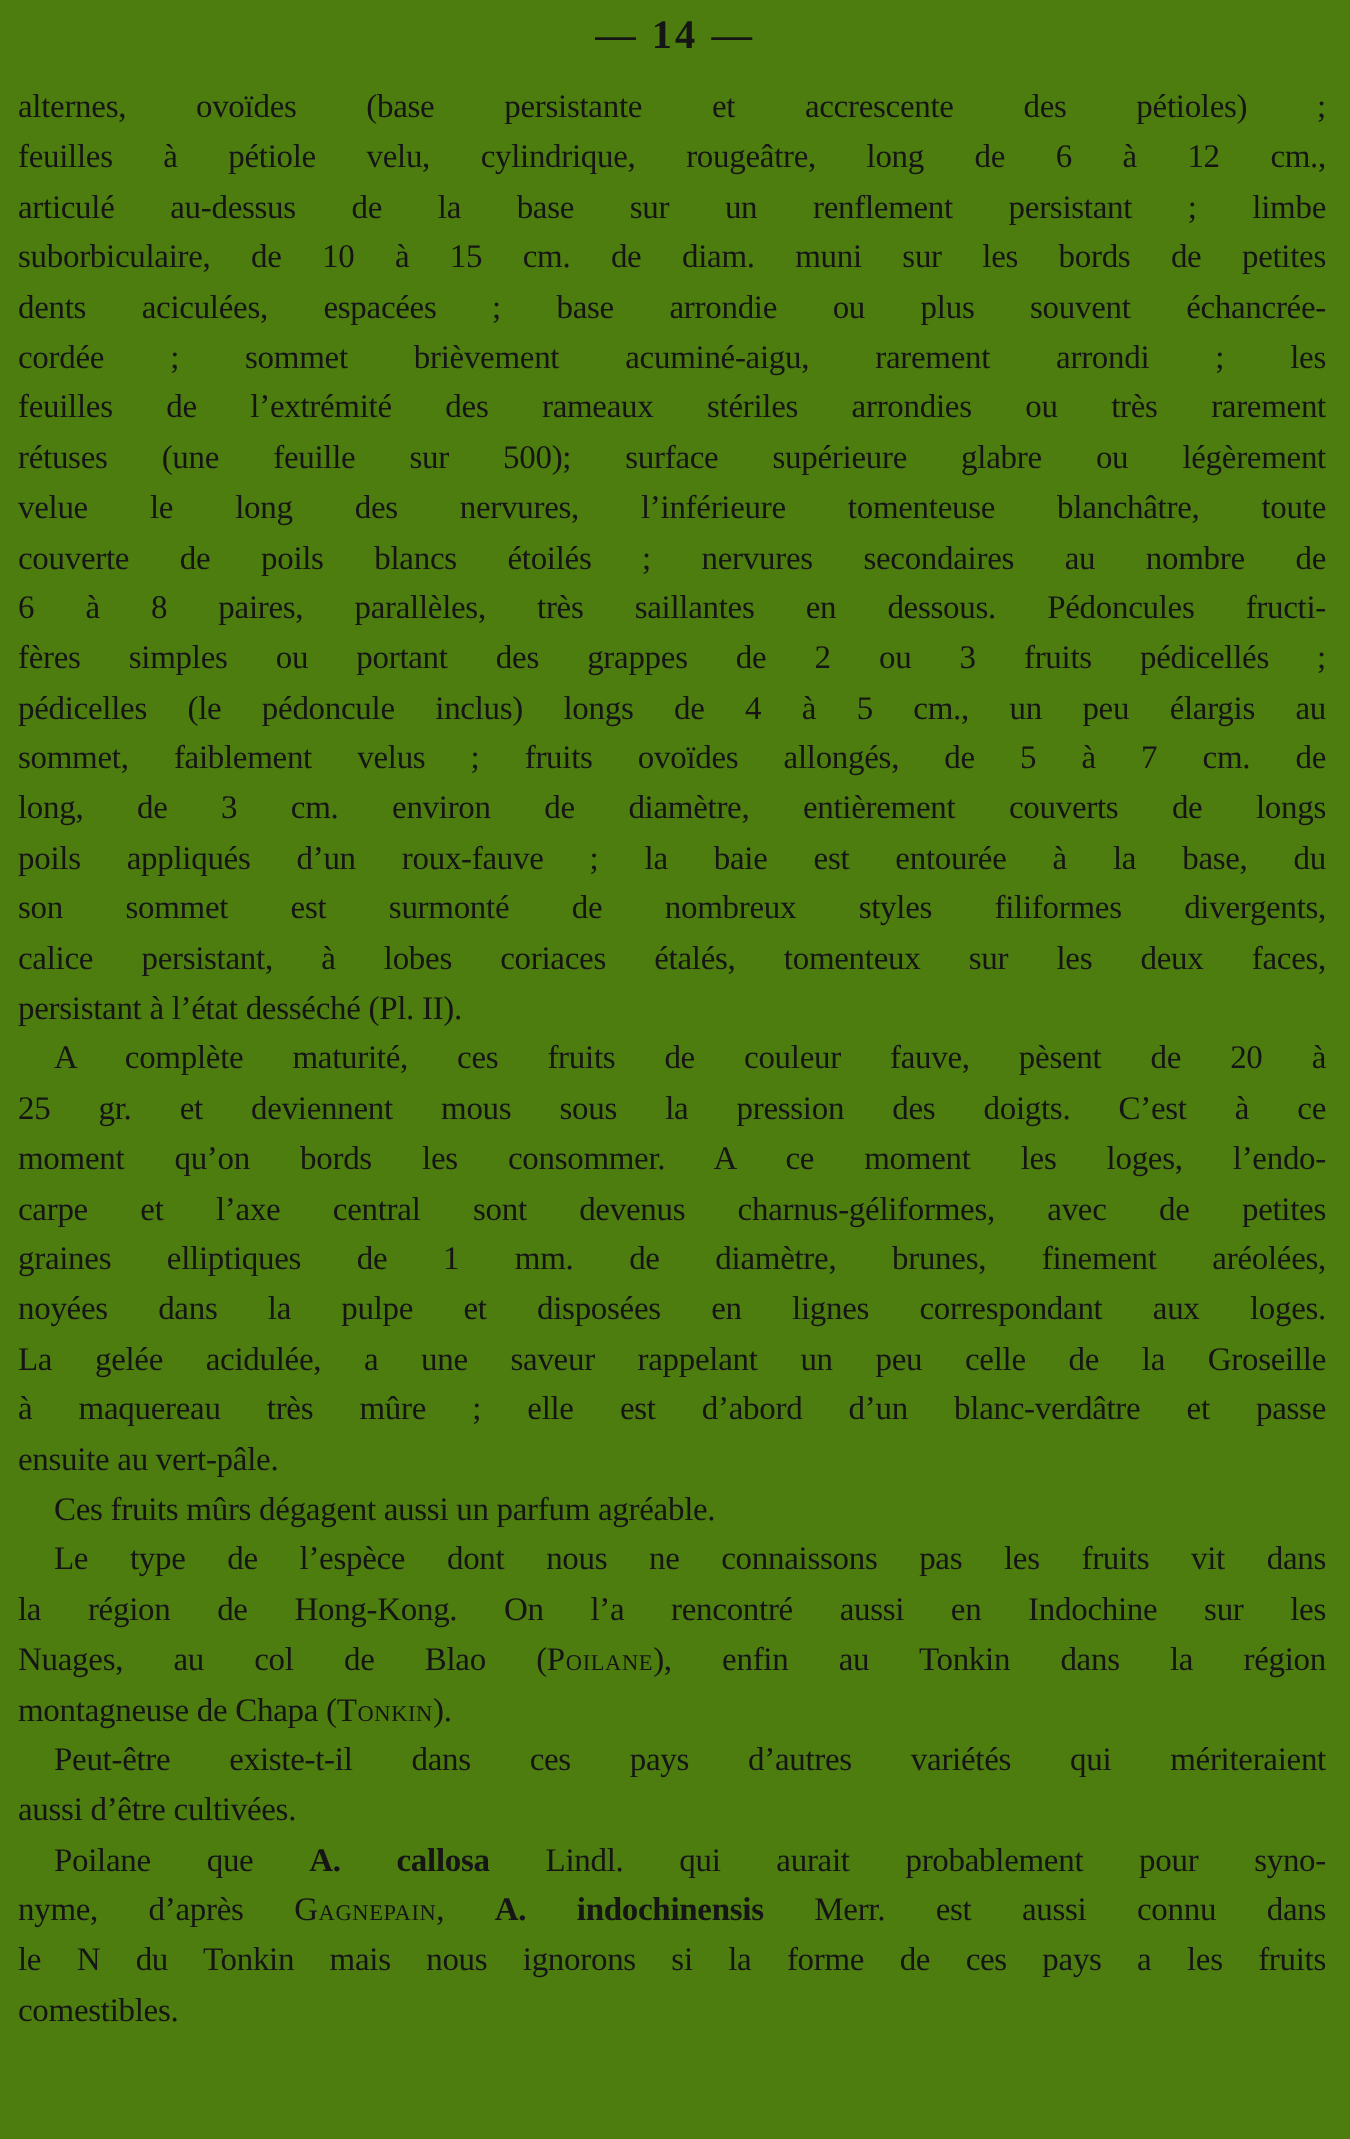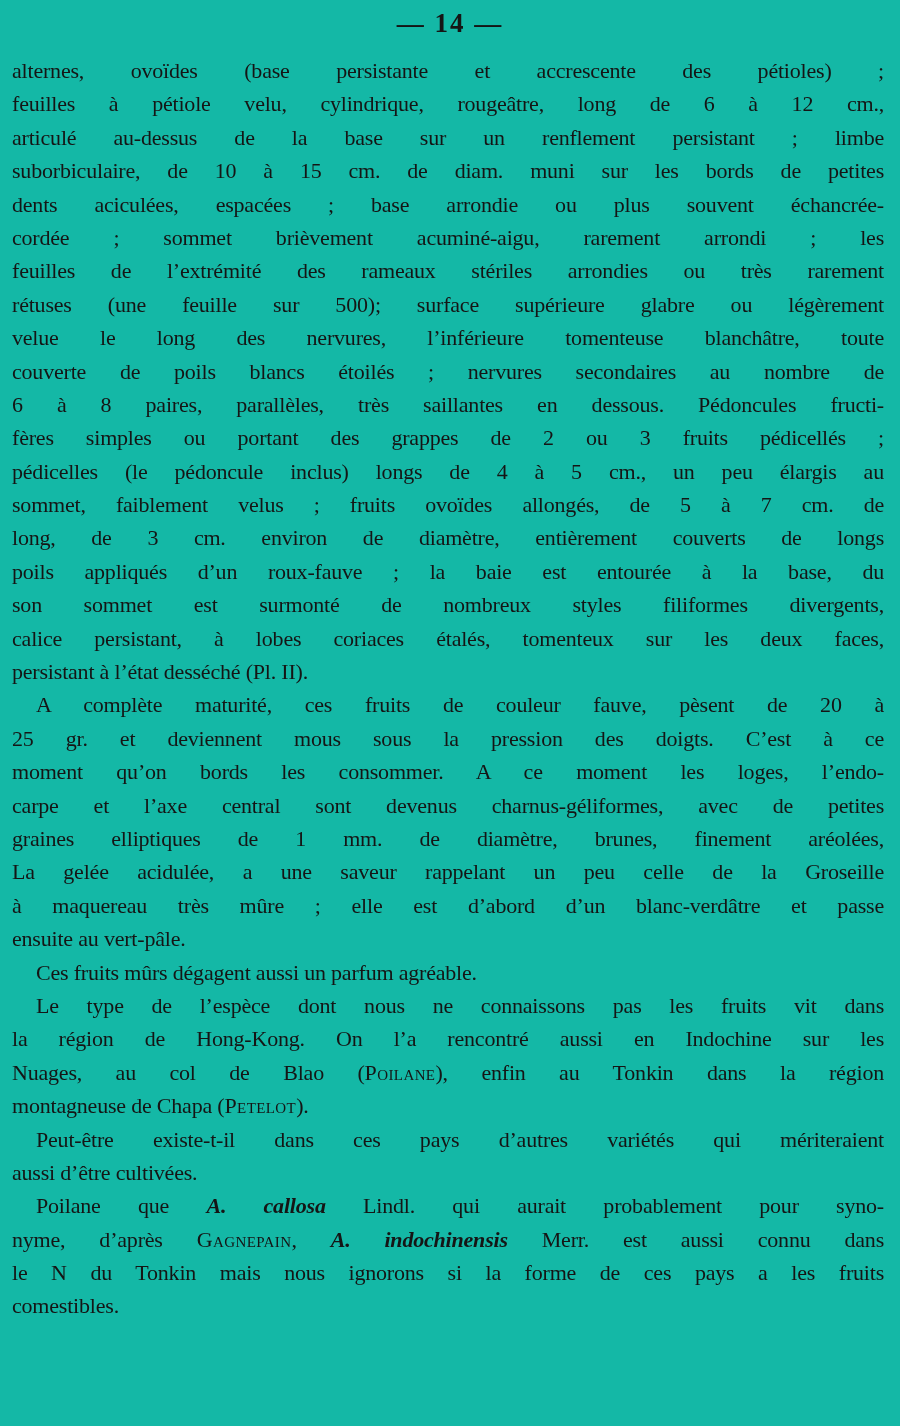--- a/index.html
+++ b/index.html
@@ -4,21 +4,21 @@
 <style>
   html, body {
     margin: 0;
     padding: 0;
     background: #fdfdfb;
   }
   .page {
     position: relative;
     width: 900px;
     height: 1426px;
-    background: #14b8a6;
+    background: #4d7c0f;
     overflow: hidden;
     font-family: "Liberation Serif", "DejaVu Serif", serif;
     color: #151515;
   }
   .page-header {
     position: absolute;
     top: 8px;
     left: 0;
     width: 900px;
     text-align: center;
@@ -46,21 +46,20 @@
     white-space: normal;
     overflow: hidden;
   }
   .line.last {
     text-align-last: left;
   }
   .line.indent {
     text-indent: 24px;
   }
   .species {
-    font-style: italic;
     font-weight: bold;
   }
   .smallcaps {
     font-variant: small-caps;
     letter-spacing: 0.4px;
   }
 </style>
 </head>
 <body>
 
@@ -87,32 +86,33 @@
         <div class="line"><span>son sommet est surmonté de nombreux styles filiformes divergents,</span></div>
         <div class="line"><span>calice persistant, à lobes coriaces étalés, tomenteux sur les deux faces,</span></div>
         <div class="line last"><span>persistant à l’état desséché (Pl. II).</span></div>
       </div>
       <div class="para">
         <div class="line indent"><span>A complète maturité, ces fruits de couleur fauve, pèsent de 20 à</span></div>
         <div class="line"><span>25 gr. et deviennent mous sous la pression des doigts. C’est à ce</span></div>
         <div class="line"><span>moment qu’on bords les consommer. A ce moment les loges, l’endo-</span></div>
         <div class="line"><span>carpe et l’axe central sont devenus charnus-géliformes, avec de petites</span></div>
         <div class="line"><span>graines elliptiques de 1 mm. de diamètre, brunes, finement aréolées,</span></div>
+        <div class="line"><span>noyées dans la pulpe et disposées en lignes correspondant aux loges.</span></div>
         <div class="line"><span>La gelée acidulée, a une saveur rappelant un peu celle de la Groseille</span></div>
         <div class="line"><span>à maquereau très mûre ; elle est d’abord d’un blanc-verdâtre et passe</span></div>
         <div class="line last"><span>ensuite au vert-pâle.</span></div>
       </div>
       <div class="para">
         <div class="line last indent"><span>Ces fruits mûrs dégagent aussi un parfum agréable.</span></div>
       </div>
       <div class="para">
         <div class="line indent"><span>Le type de l’espèce dont nous ne connaissons pas les fruits vit dans</span></div>
         <div class="line"><span>la région de Hong-Kong. On l’a rencontré aussi en Indochine sur les</span></div>
         <div class="line"><span>Nuages, au col de Blao (</span><span class="smallcaps">Poilane</span><span>), enfin au Tonkin dans la région</span></div>
-        <div class="line last"><span>montagneuse de Chapa (</span><span class="smallcaps">Petelot</span><span>).</span></div>
+        <div class="line last"><span>montagneuse de Chapa (</span><span class="smallcaps">Tonkin</span><span>).</span></div>
       </div>
       <div class="para">
         <div class="line indent"><span>Peut-être existe-t-il dans ces pays d’autres variétés qui mériteraient</span></div>
         <div class="line last"><span>aussi d’être cultivées.</span></div>
       </div>
       <div class="para">
         <div class="line indent"><span>Poilane que </span><span class="species">A. callosa</span><span> Lindl. qui aurait probablement pour syno-</span></div>
         <div class="line"><span>nyme, d’après </span><span class="smallcaps">Gagnepain</span><span>, </span><span class="species">A. indochinensis</span><span> Merr. est aussi connu dans</span></div>
         <div class="line"><span>le N du Tonkin mais nous ignorons si la forme de ces pays a les fruits</span></div>
         <div class="line last"><span>comestibles.</span></div>

